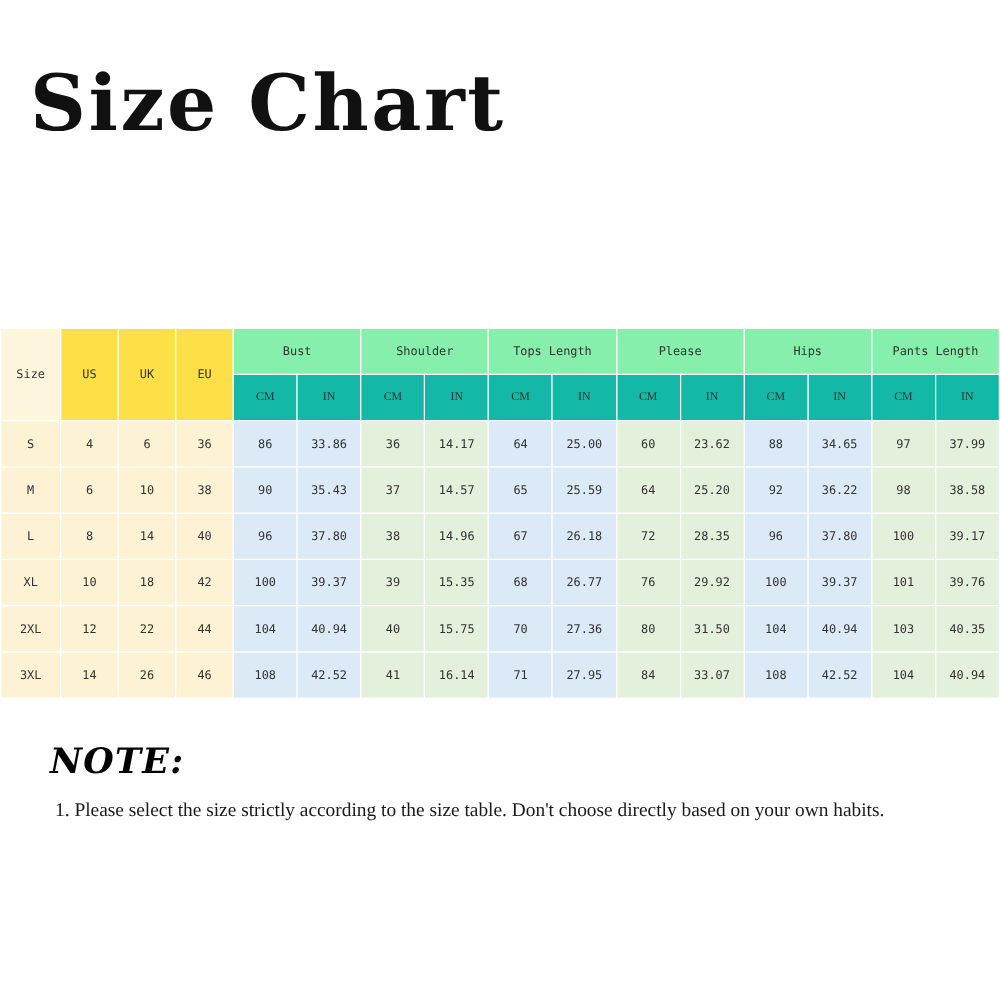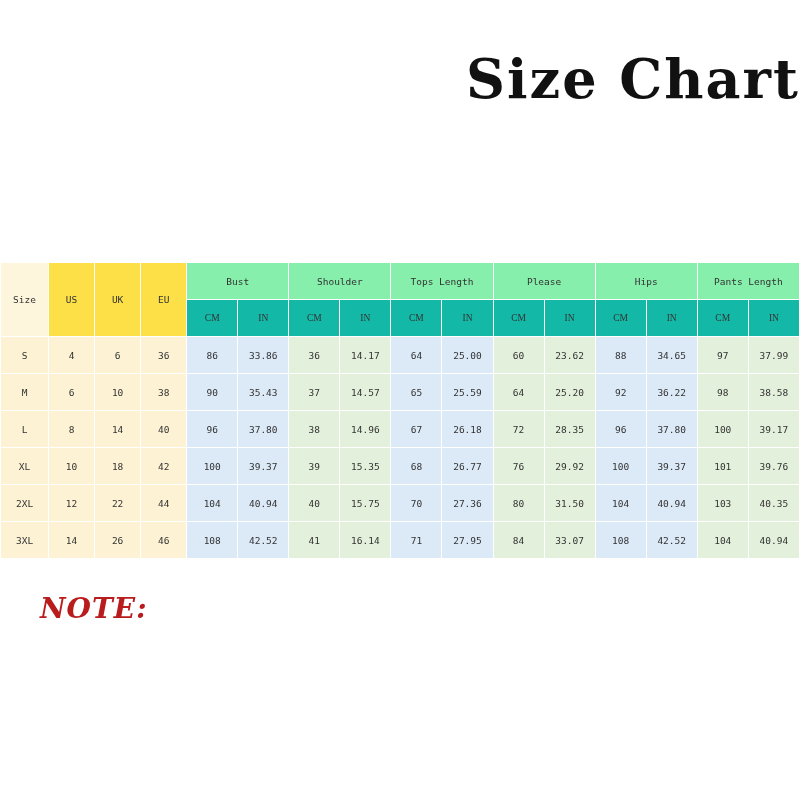--- a/index.html
+++ b/index.html
@@ -11,23 +11,23 @@
     width: 800px;
     height: 800px;
     font-family: "Liberation Sans", sans-serif;
     color: #222222;
     position: relative;
     overflow: hidden;
   }
 
   
   .title {
-    text-align: right;
+    text-align: left;
     font-family: "DejaVu Serif", serif;
-    font-size: 54px;
+    font-size: 62px;
     font-weight: 700;
     letter-spacing: 2px;
     color: #111111;
     margin: 0;
     padding-top: 52px;
     line-height: 1;
     padding-left: 24px;
   }
 
   
@@ -75,21 +75,21 @@
 
   
   .note-head {
     position: absolute;
     left: 40px;
     top: 592px;
     font-family: "DejaVu Serif", serif;
     font-style: italic;
     font-weight: 700;
     font-size: 28px;
-    color: #b91c1c;
+    color: #000000;
     letter-spacing: 1px;
   }
   .note-list {
     position: absolute;
     left: 40px;
     top: 640px;
     width: 730px;
   }
   .note-item {
     font-family: "Liberation Serif", serif;
@@ -261,13 +261,14 @@
         <td class="c-meas-b">104</td>
         <td class="c-meas-b">40.94</td>
       </tr>
     </tbody>
   </table>
 </div>
 
 <div class="note-head">NOTE:</div>
 
 <div class="note-list">
+  <p class="note-item">1. Please select the size strictly according to the size table. Don't choose directly based on your own habits.</p>
 </div>
 
 </body></html>

